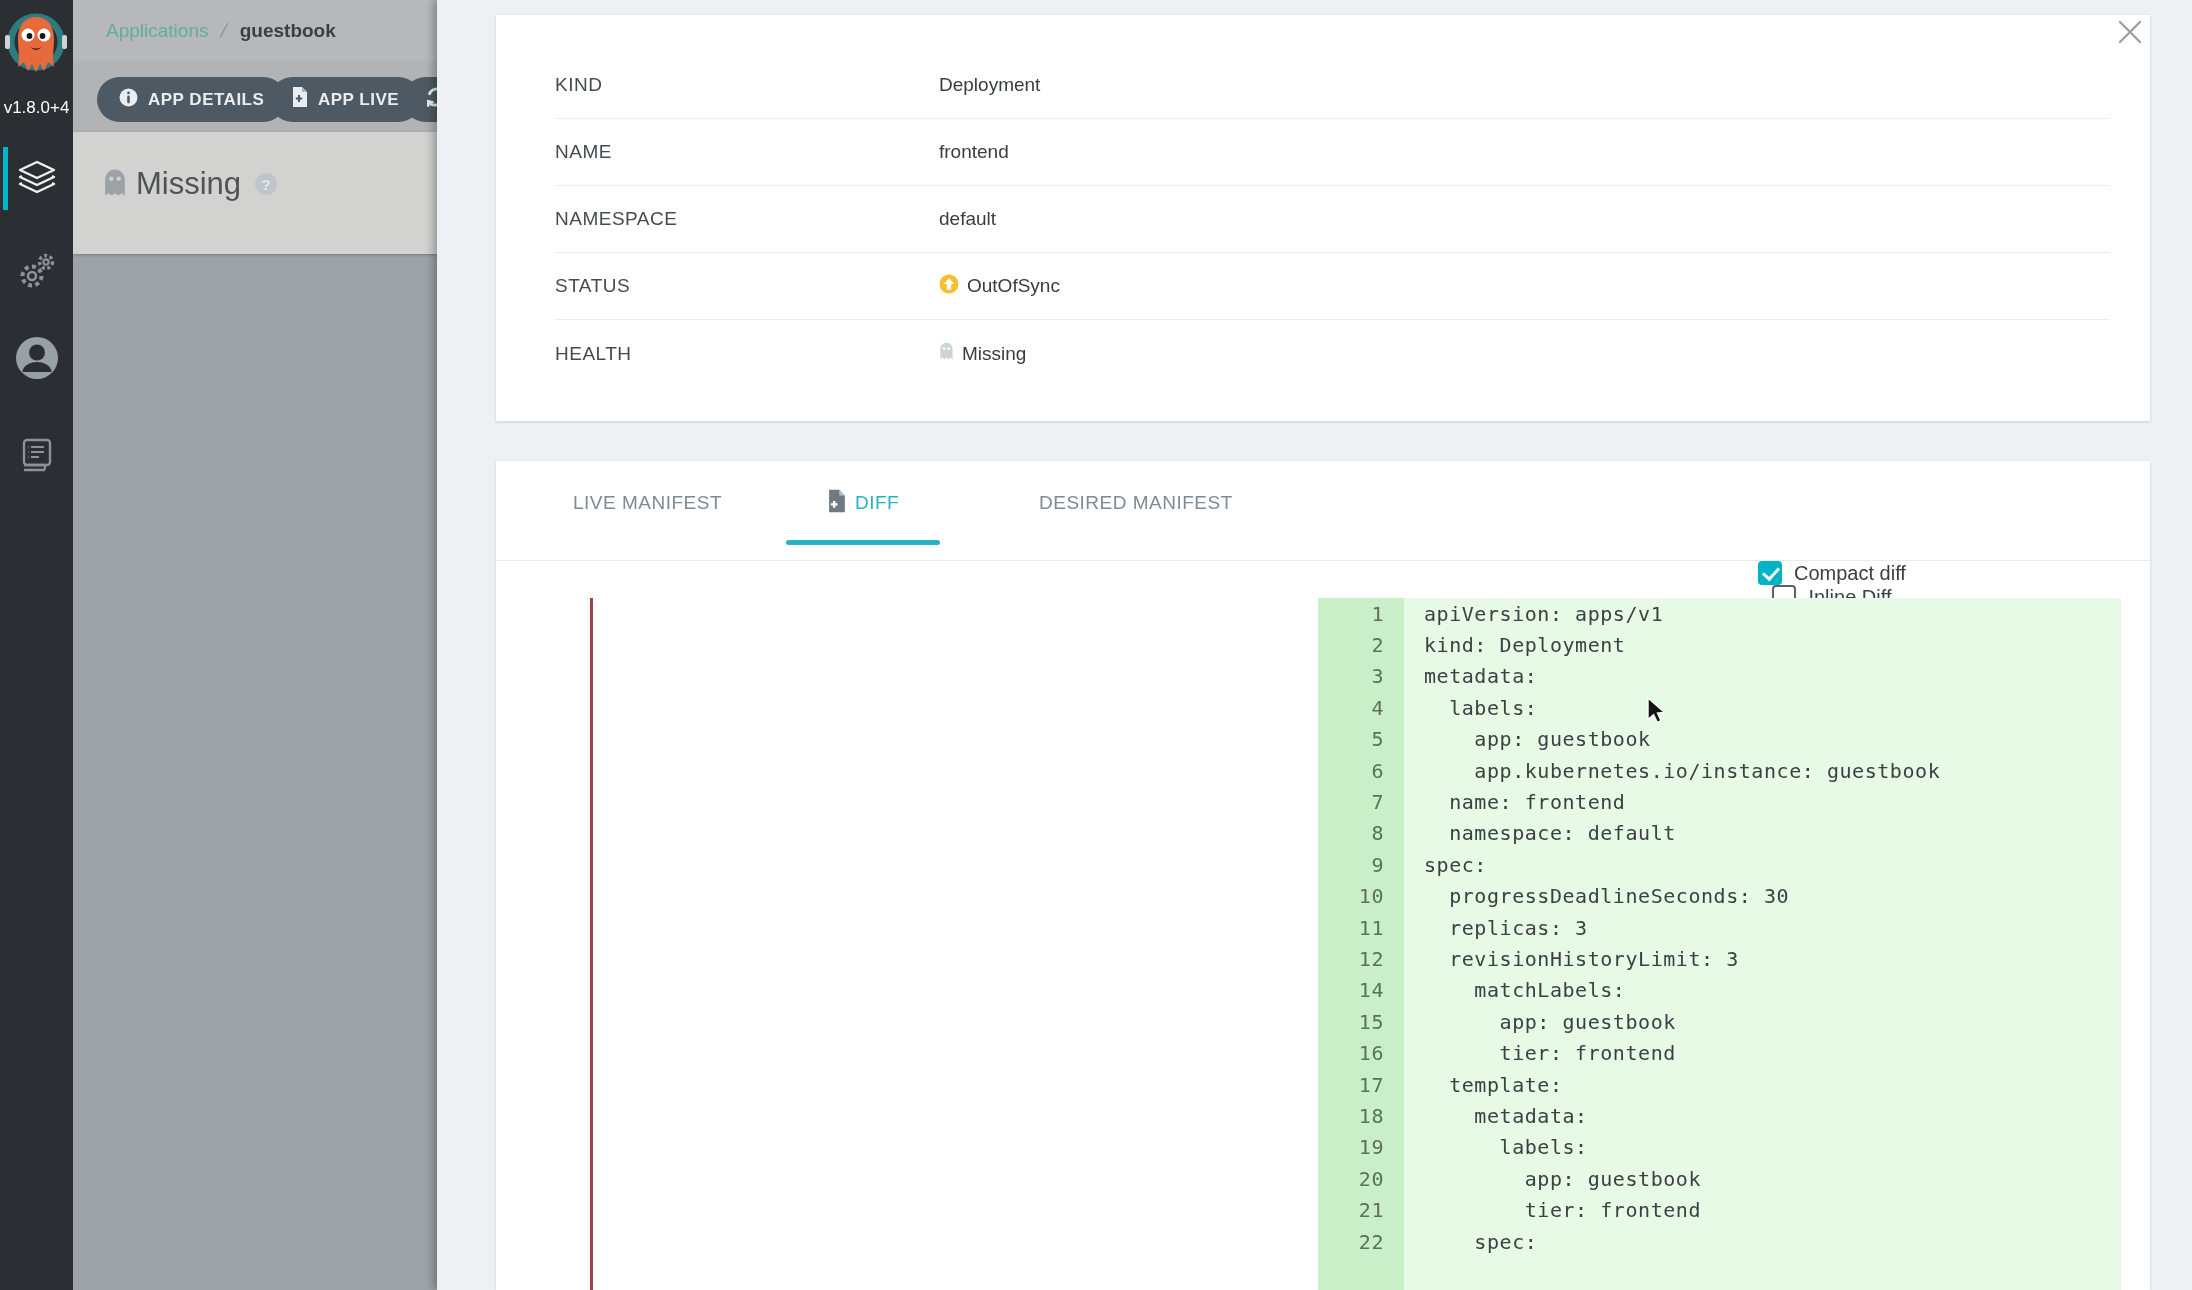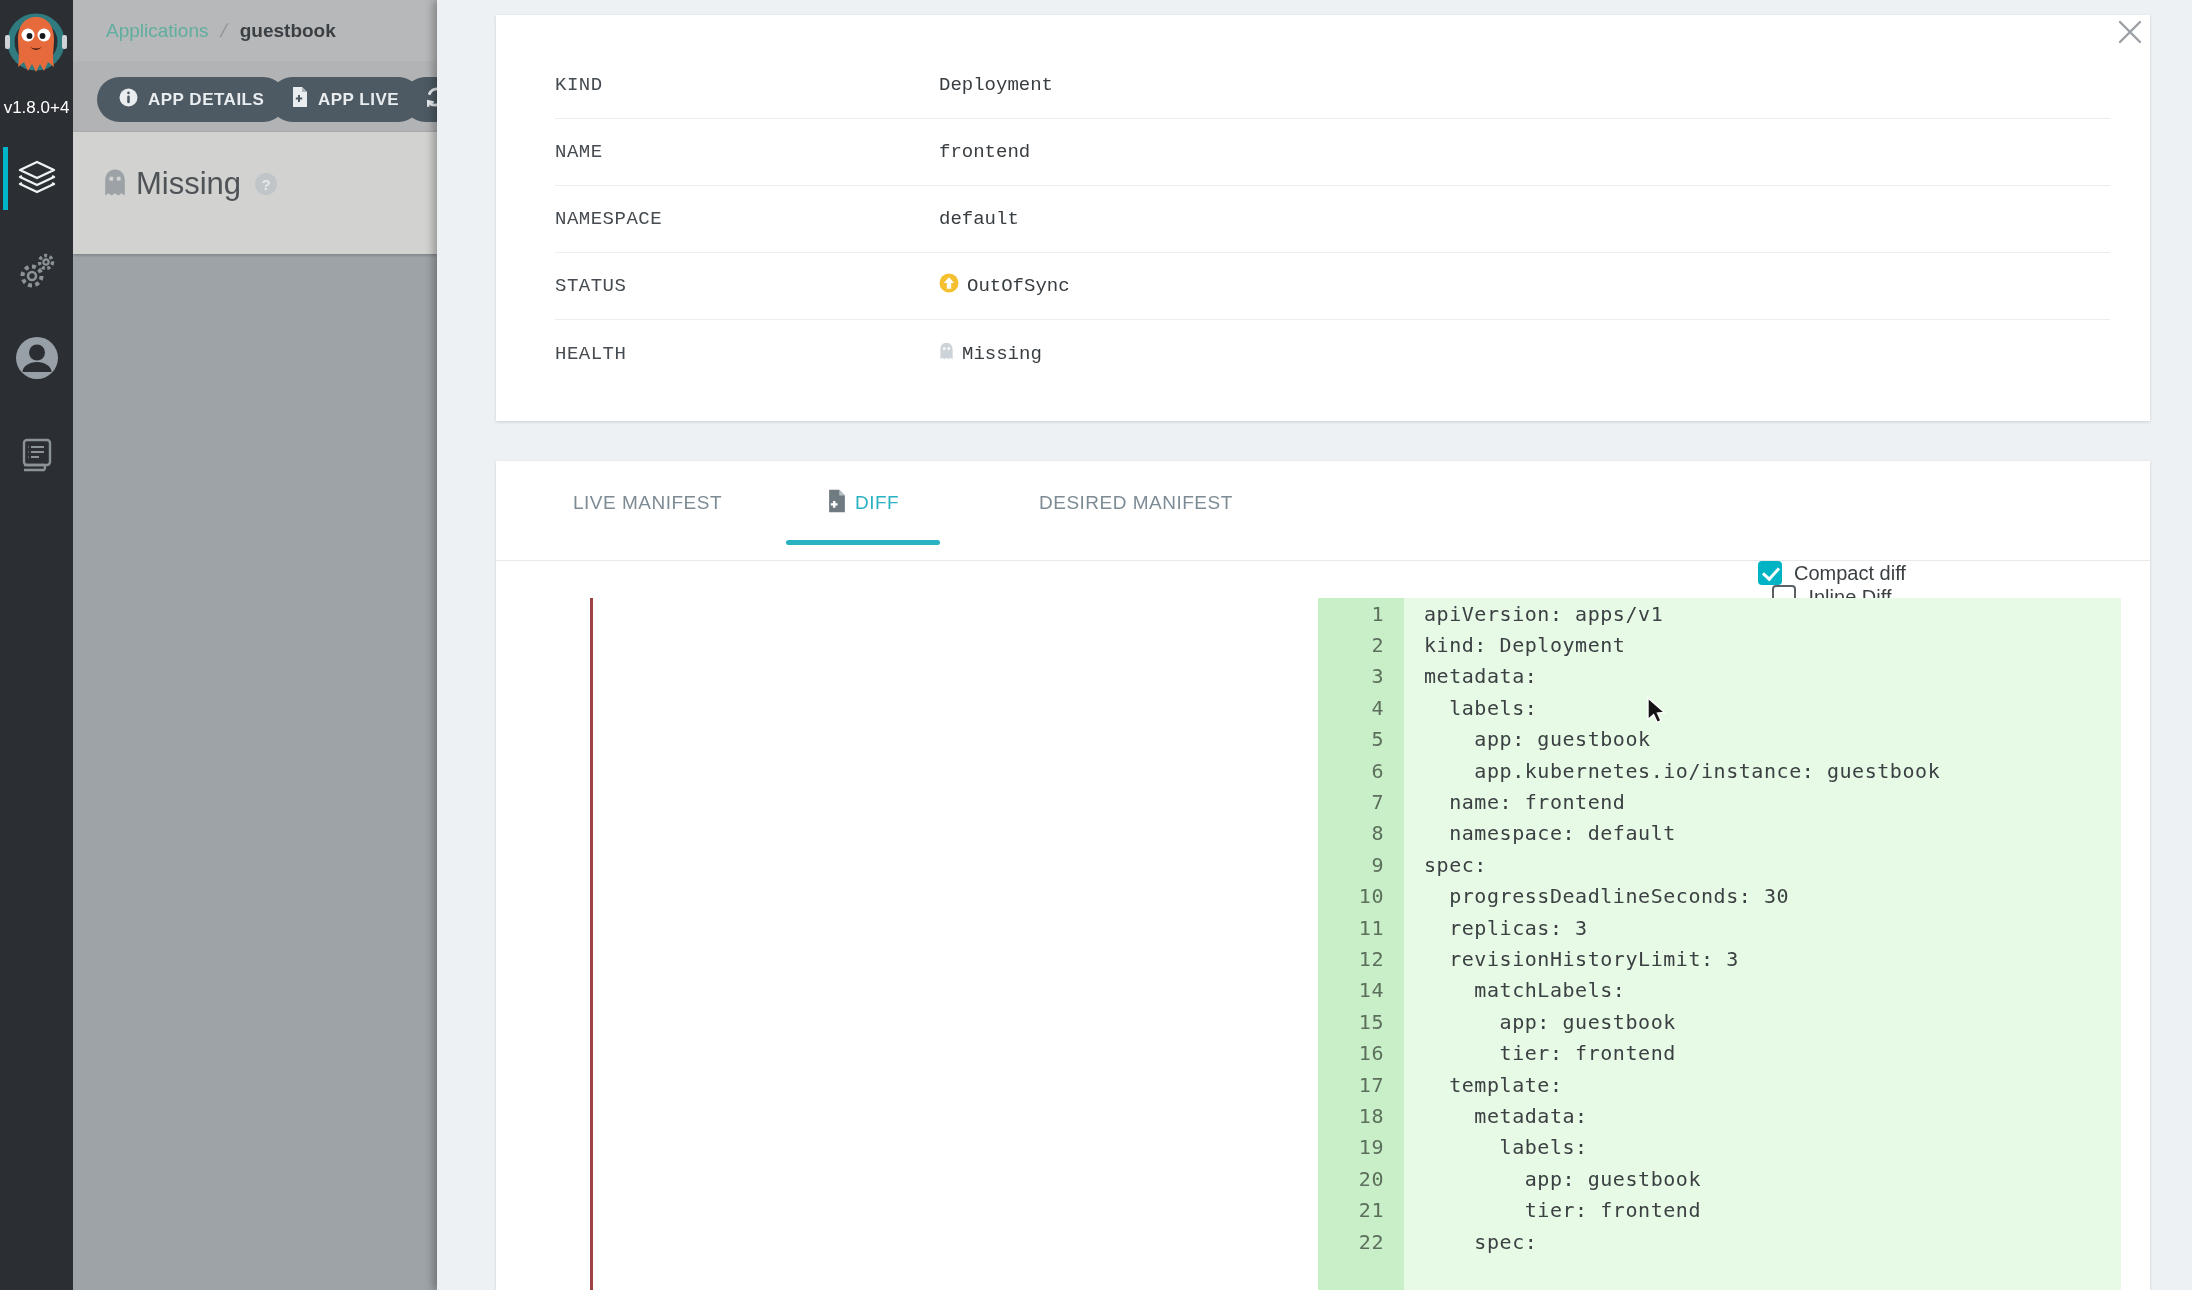--- a/index.html
+++ b/index.html
@@ -24,21 +24,21 @@
   .missing-strip { position:absolute; top:132px; left:0; width:100%; height:122px; background:#d2d2d0; box-shadow:0 1px 3px rgba(0,0,0,.25); }
   .missing-head { position:absolute; left:30px; top:34px; display:flex; align-items:center; gap:9px; }
   .missing-text { font-size:31px; color:#4e5357; }
   .help-circle { width:22px; height:22px; border-radius:50%; background:#bfc5c9; color:#e6e9eb; font-size:15px; font-weight:bold; display:flex; align-items:center; justify-content:center; margin-left:5px; cursor:pointer; }
 
   
   .slider { position:absolute; left:437px; top:0; width:1755px; height:100%; background:#eef1f4; box-shadow:-4px 0 8px rgba(0,0,0,.28); z-index:10; }
   .close-btn { position:absolute; top:20px; right:50px; width:24px; height:24px; cursor:pointer; z-index:5; }
 
   .card { position:absolute; left:59px; width:1654px; background:#ffffff; box-shadow:0 1px 3px rgba(0,0,0,.14); }
-  .card1 { top:15px; height:406px;font-family:Liberation Mono, monospace; }
+  .card1 { top:15px; height:406px; }
   .card2 { top:461px; height:829px; }
 
   .field-row { position:absolute; left:59px; right:40px; height:67px; display:flex; align-items:center; border-bottom:1px solid #ededed; }
   .field-row.last { border-bottom:none; }
   .field-label { width:384px; font-size:19px; color:#454b50; letter-spacing:.5px; flex:none; }
   .field-value { font-size:19px; color:#383d41; display:flex; align-items:center; gap:8px; }
 
   .tabs { position:absolute; top:0; left:0; right:0; height:100px; border-bottom:1px solid #eaeaea; }
   .tab { position:absolute; top:0; height:84px; display:flex; align-items:center; gap:9px; font-size:19px; letter-spacing:.5px; color:#7d8b94; cursor:pointer; }
   .tab.active { color:#29b2c2; }

